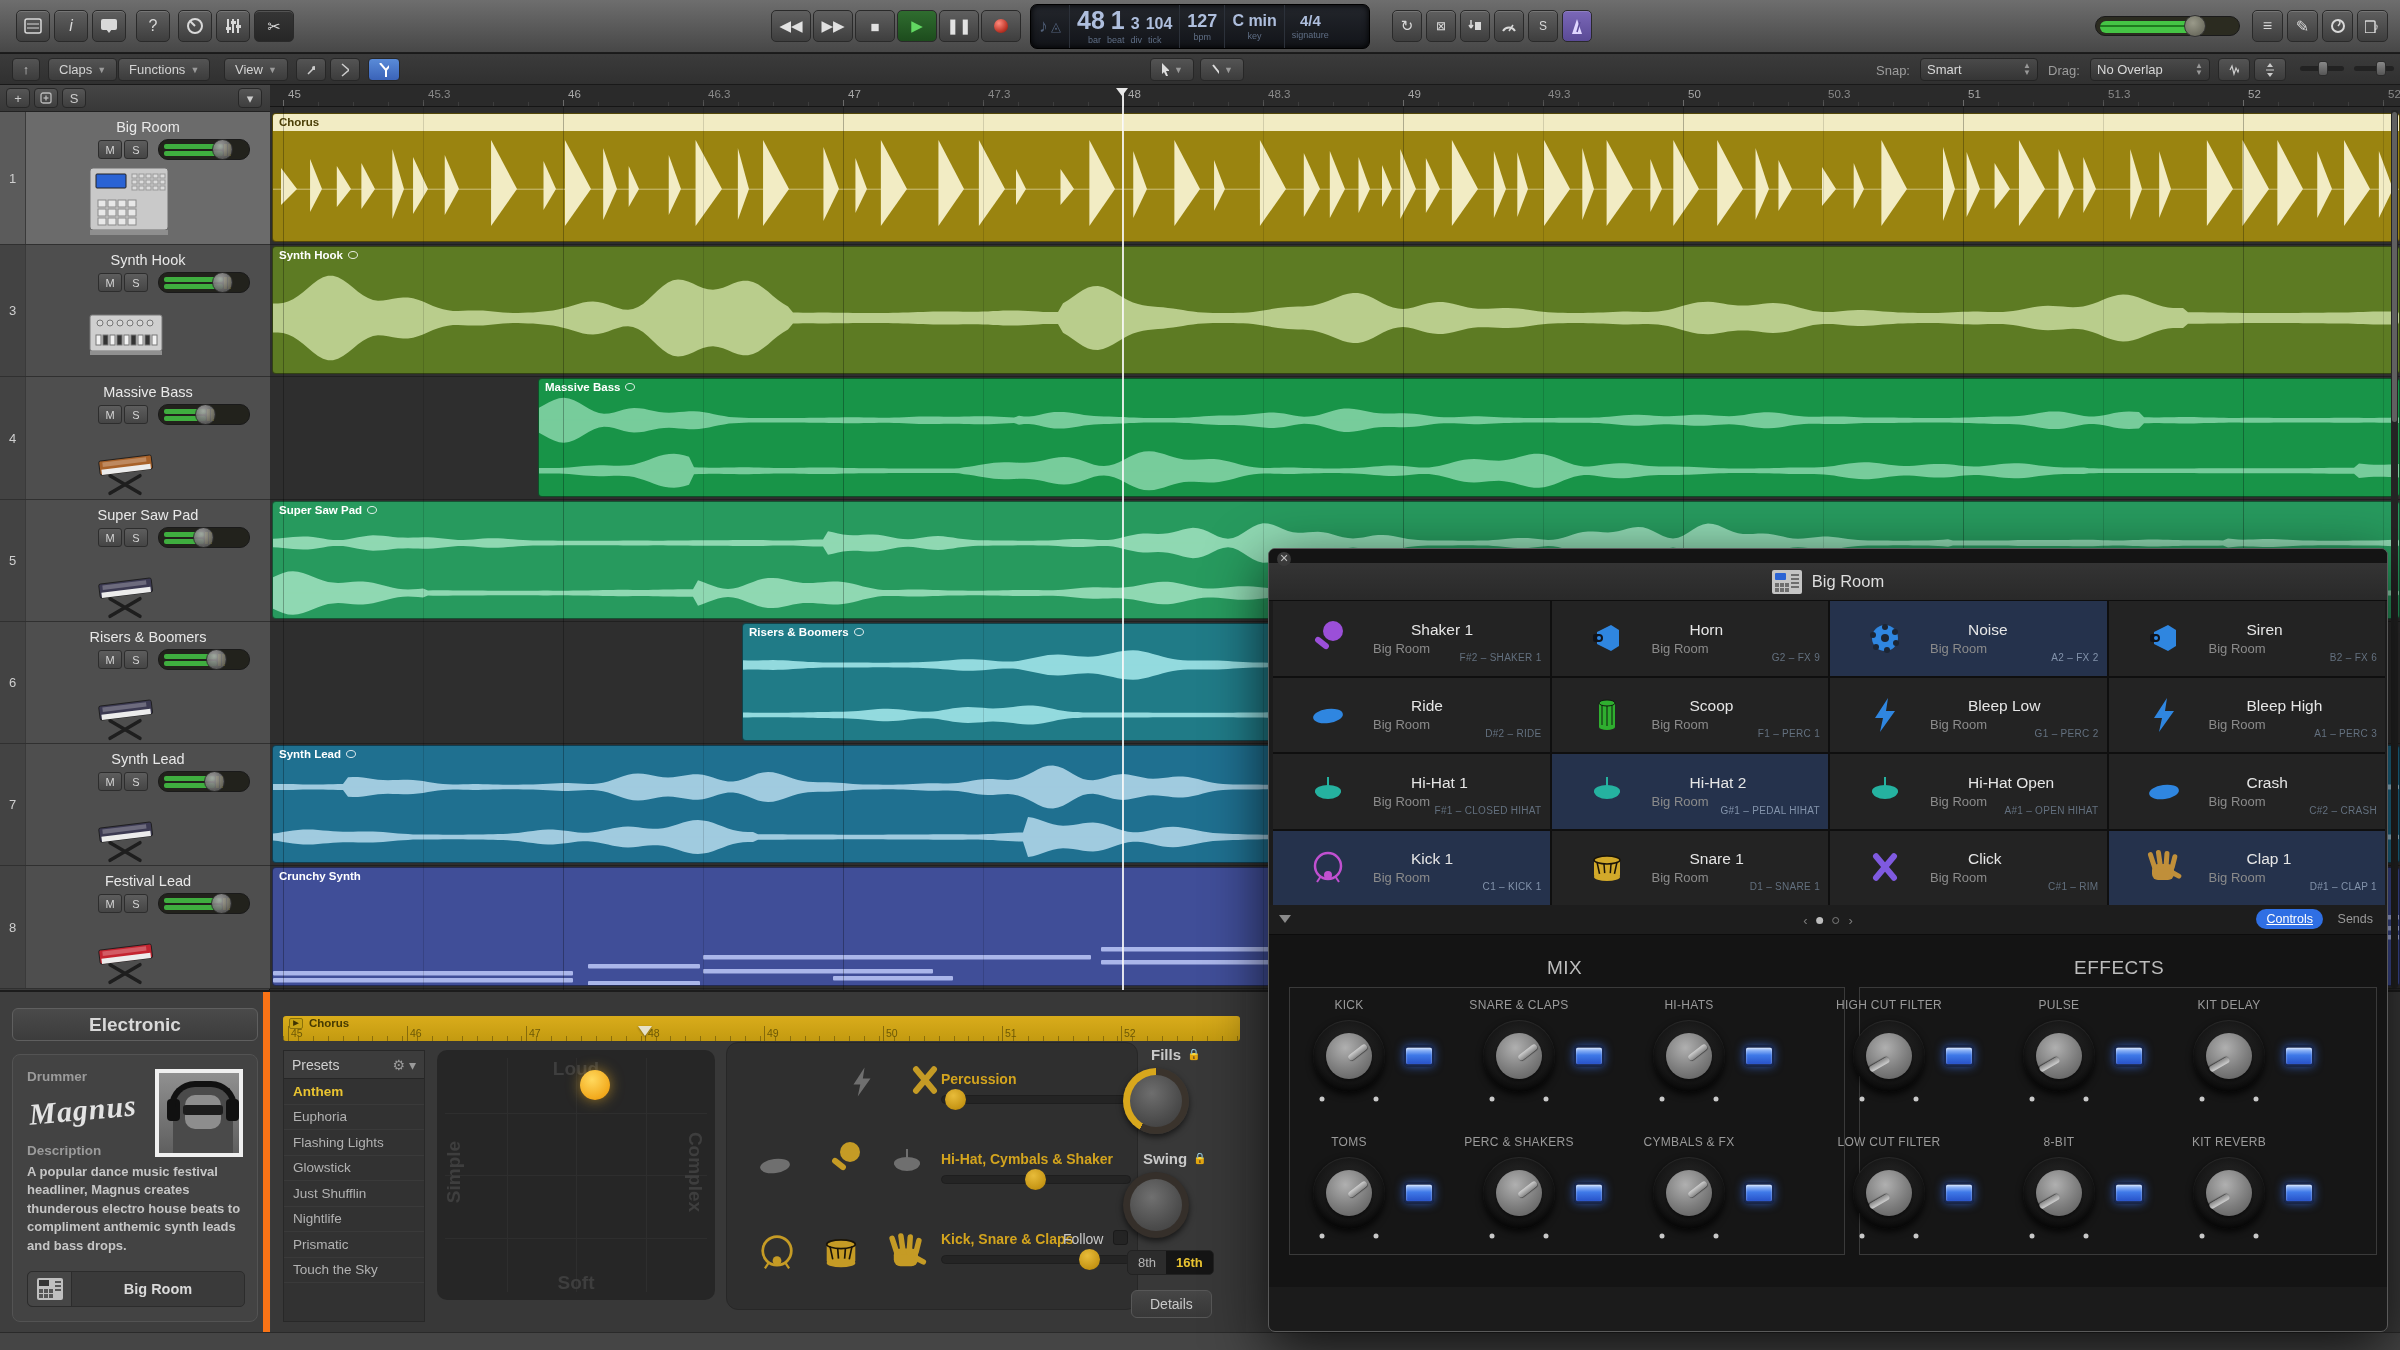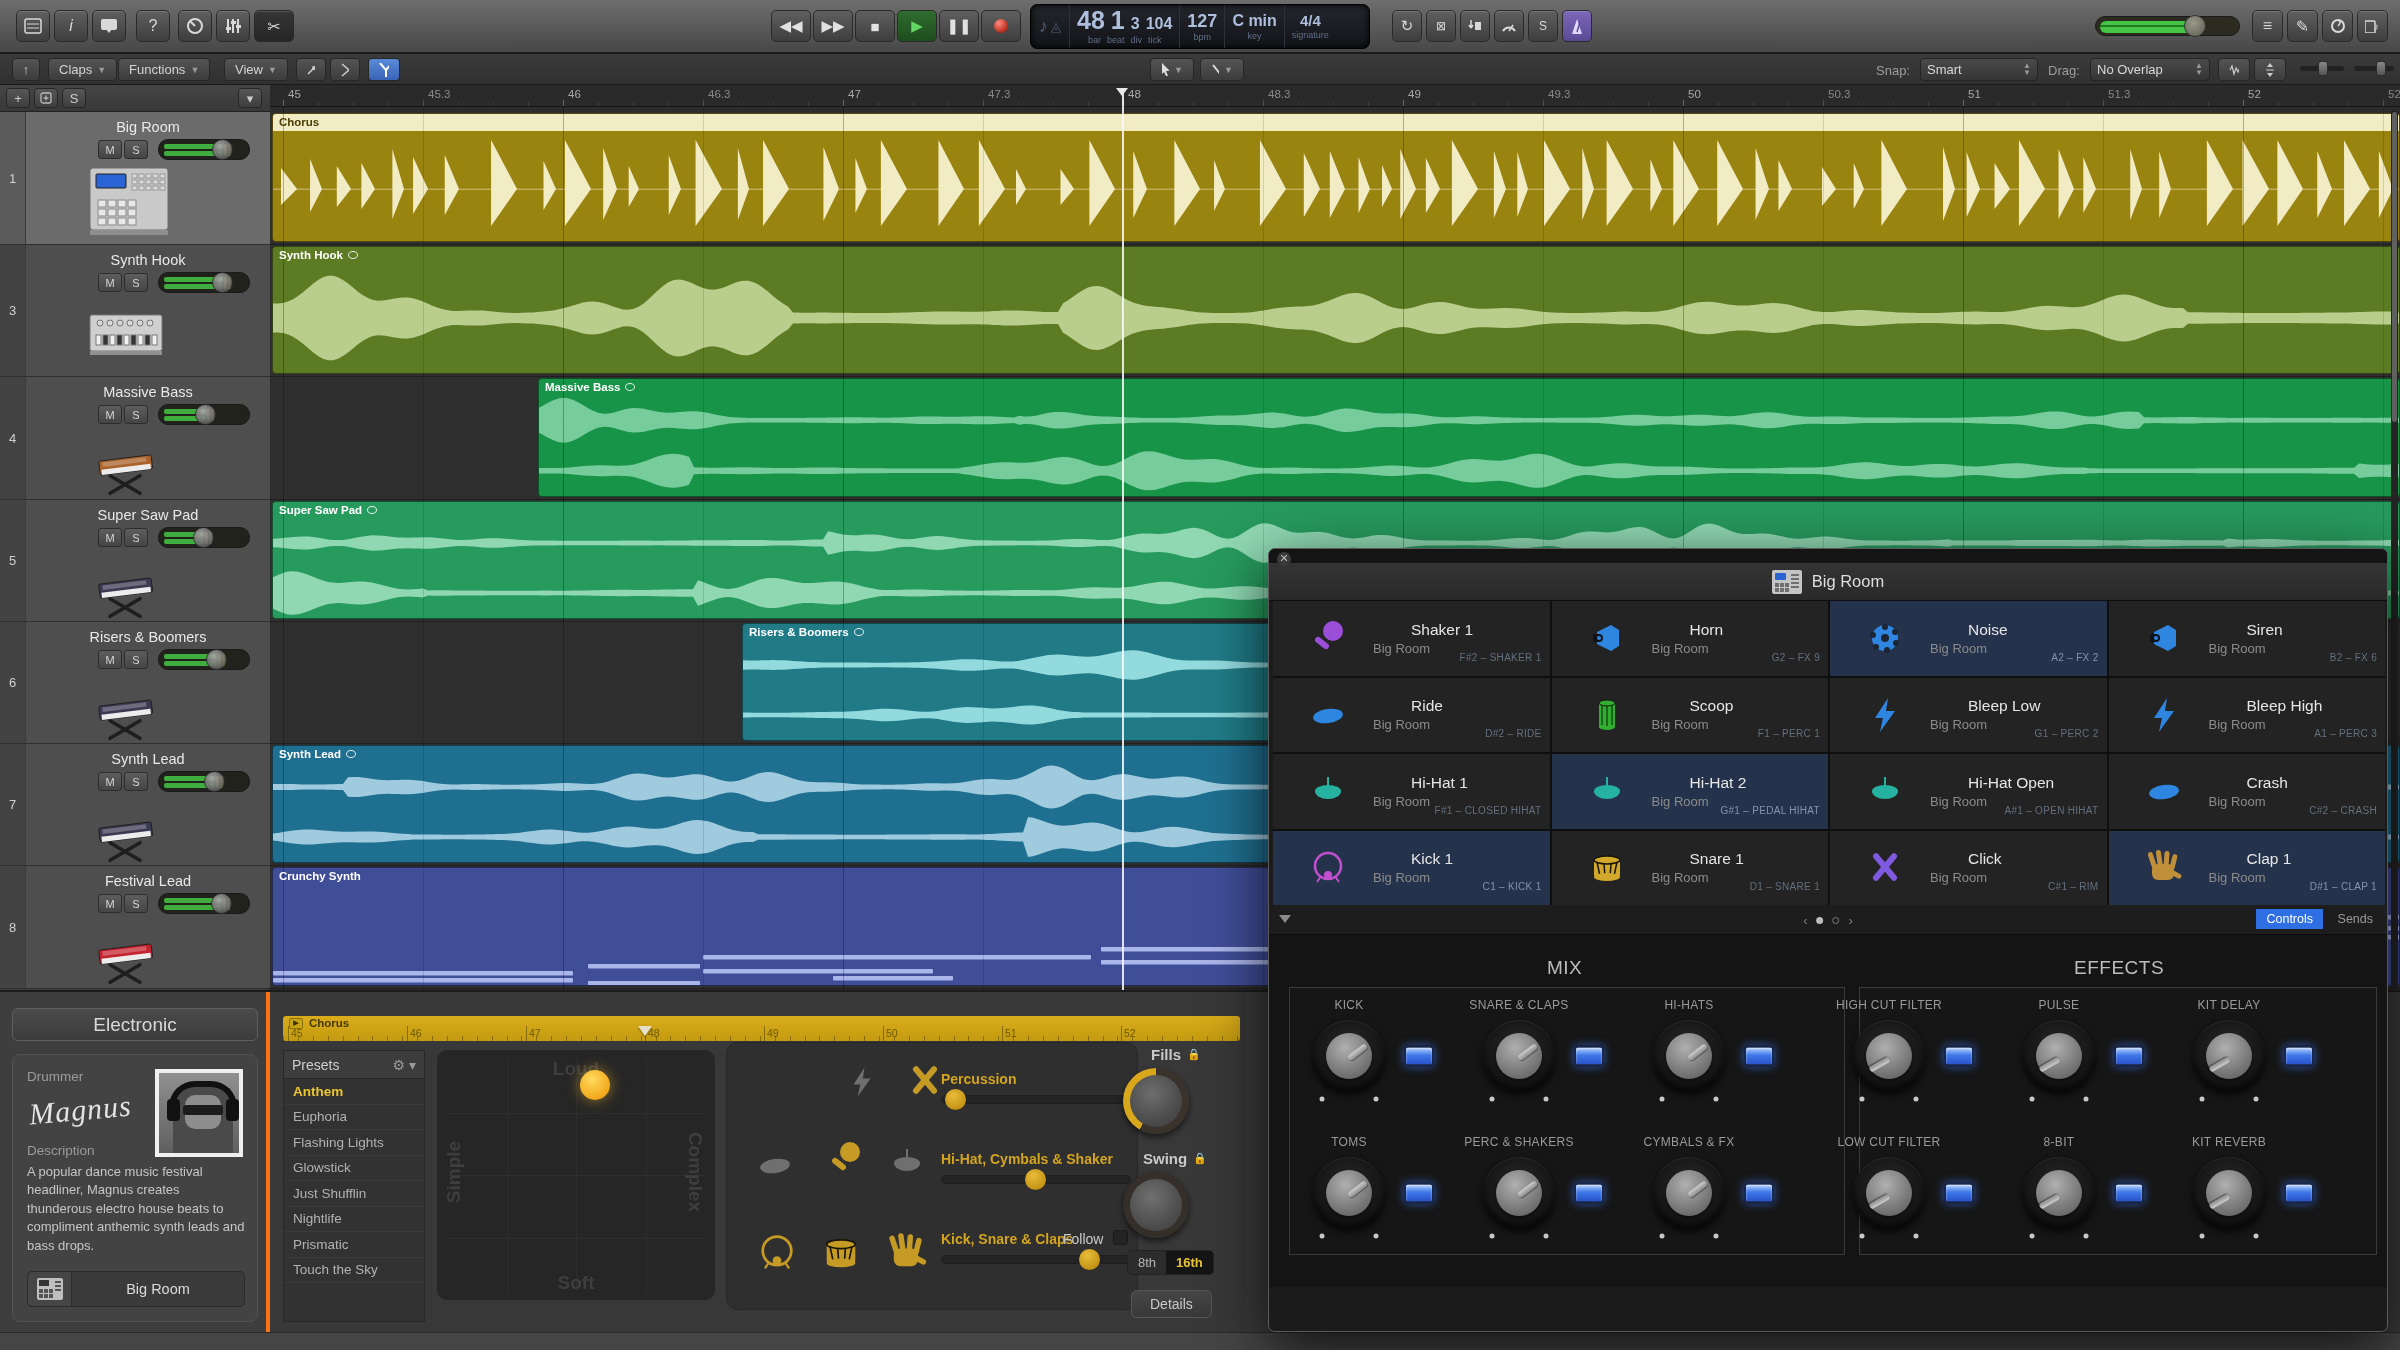--- a/index.html
+++ b/index.html
@@ -88,21 +88,21 @@
   .loop-ic { width:10px; height:8px; border:1.5px solid currentColor; border-radius:50%; opacity:.85; }
   .gridline { position:absolute; top:0; bottom:0; width:1px; background:rgba(0,0,0,.28); }
   .gridline.half { background:rgba(0,0,0,.13); }
   #playhead { position:absolute; width:1.5px; background:rgba(255,255,255,.85); z-index:40; }
   #ph-mark { position:absolute; z-index:41; width:0; height:0; border-left:6px solid transparent; border-right:6px solid transparent; border-top:8px solid #e8e8e8; }
   #scrollbar { left:2391px; top:110px; width:7px; height:878px; background:#242424; border-radius:3px; }
   #scroll-thumb { position:absolute; left:1px; top:2px; width:5px; height:310px; background:#606060; border-radius:3px; }
 
   
   #bottom { left:0; top:990px; width:2400px; height:342px; background:#3a3a3a; border-top:2px solid #1c1c1c; }
-  #lib { position:absolute; left:0; top:0; width:270px; height:342px; background:#3e3e3e; border-right:4px solid #f97316; }
+  #lib { position:absolute; left:0; top:0; width:270px; height:342px; background:#3e3e3e; border-right:7px solid #f97316;font-weight:bold; }
   .lib-head { position:absolute; left:12px; top:16px; width:246px; height:33px; border:1px solid #5f5f5f; border-radius:6px;
     background:linear-gradient(#4a4a4a,#3c3c3c); color:#d8d8d8; font-size:19px; display:flex; align-items:center; justify-content:center; }
   .lib-card { position:absolute; left:12px; top:62px; width:246px; height:268px; border:1px solid #535353; border-radius:8px; background:#434343; }
   .lib-sub { color:#9b9b9b; font-size:13.5px; }
   .sig { font-family:"Liberation Serif", serif; font-style:italic; font-size:30px; color:#e3e3e3; transform:rotate(-5deg); display:inline-block; letter-spacing:1px; }
   .avatar { position:absolute; right:14px; top:14px; width:88px; height:88px; border:4px solid #f0f0f0; background:linear-gradient(#909090,#5f5f5f); overflow:hidden; }
   .desc { position:absolute; left:14px; top:108px; width:220px; color:#c6c6c6; font-size:13px; line-height:1.42; }
   .kit-row { position:absolute; left:14px; bottom:14px; width:218px; height:36px; background:#3a3a3a; border:1px solid #2c2c2c; border-radius:5px; display:flex; }
   .kit-ic { width:44px; border-right:1px solid #2c2c2c; background:#464646; display:flex; align-items:center; justify-content:center; border-radius:5px 0 0 5px; }
   .kit-name { flex:1; display:flex; align-items:center; justify-content:center; color:#dadada; font-size:14.5px; }
@@ -156,21 +156,21 @@
   .pad { background:#232323; position:relative; display:flex; align-items:center; }
   .pad.sel { background:#25324c; }
   .pad-ic { width:46px; margin-left:32px; display:flex; justify-content:center; }
   .pad-txt { margin-left:22px; }
   .pad-name { color:#e6e6e6; font-size:15.5px;margin-left:38px; }
   .pad-kit { color:#8b8b8b; font-size:13px; margin-top:2px; }
   .pad-note { position:absolute; right:8px; bottom:13px; font-size:10px; color:#63707f; letter-spacing:.3px; }
   #ctrl-strip { position:absolute; left:0; top:356px; width:100%; height:30px; background:#1d1d1d; border-bottom:1px solid #0c0c0c; }
   .pgdots { position:absolute; left:50%; top:8px; transform:translateX(-50%); display:flex; gap:9px; align-items:center; color:#7c7c7c; font-size:13px; }
   .dot { width:7px; height:7px; border-radius:50%; }
-  .tab-controls { position:absolute; right:64px; top:4px; background:#2f6fe4; color:#fff; border-radius:0; font-size:12.5px; padding:3px 10px; }
+  .tab-controls { position:absolute; right:64px; top:4px; background:#2f6fe4; color:#fff; border-radius:10px; font-size:12.5px; padding:3px 10px;text-decoration:underline; }
   .tab-sends { position:absolute; right:14px; top:7px; color:#9a9a9a; font-size:12.5px; }
   #smart { position:absolute; left:0; top:386px; width:100%; height:352px; background:#141414; }
   .sect-h { position:absolute; top:22px; color:#bdbdbd; font-size:19px; letter-spacing:.5px; }
   .sect-box { position:absolute; top:52px; height:268px; border:1px solid #3a3a3a; background:#161616; }
   .knob-lab { position:absolute; color:#9a9a9a; font-size:12px; letter-spacing:.3px; transform:translateX(-50%); white-space:nowrap; }
   .knob { position:absolute; width:72px; height:72px; border-radius:50%; transform:translate(-50%,-50%);
     background:radial-gradient(circle at 50% 42%, #2e2e2e, #161616 58%, #060606 75%);
     box-shadow:0 3px 7px rgba(0,0,0,.8), inset 0 1px 1px rgba(255,255,255,.08); }
   .knob .cap { position:absolute; left:50%; top:50%; width:46px; height:46px; border-radius:50%; transform:translate(-50%,-50%);
     background:radial-gradient(circle at 42% 32%, #b0b0b0, #7d7d7d 55%, #565656); box-shadow:0 2px 4px rgba(0,0,0,.6); }

